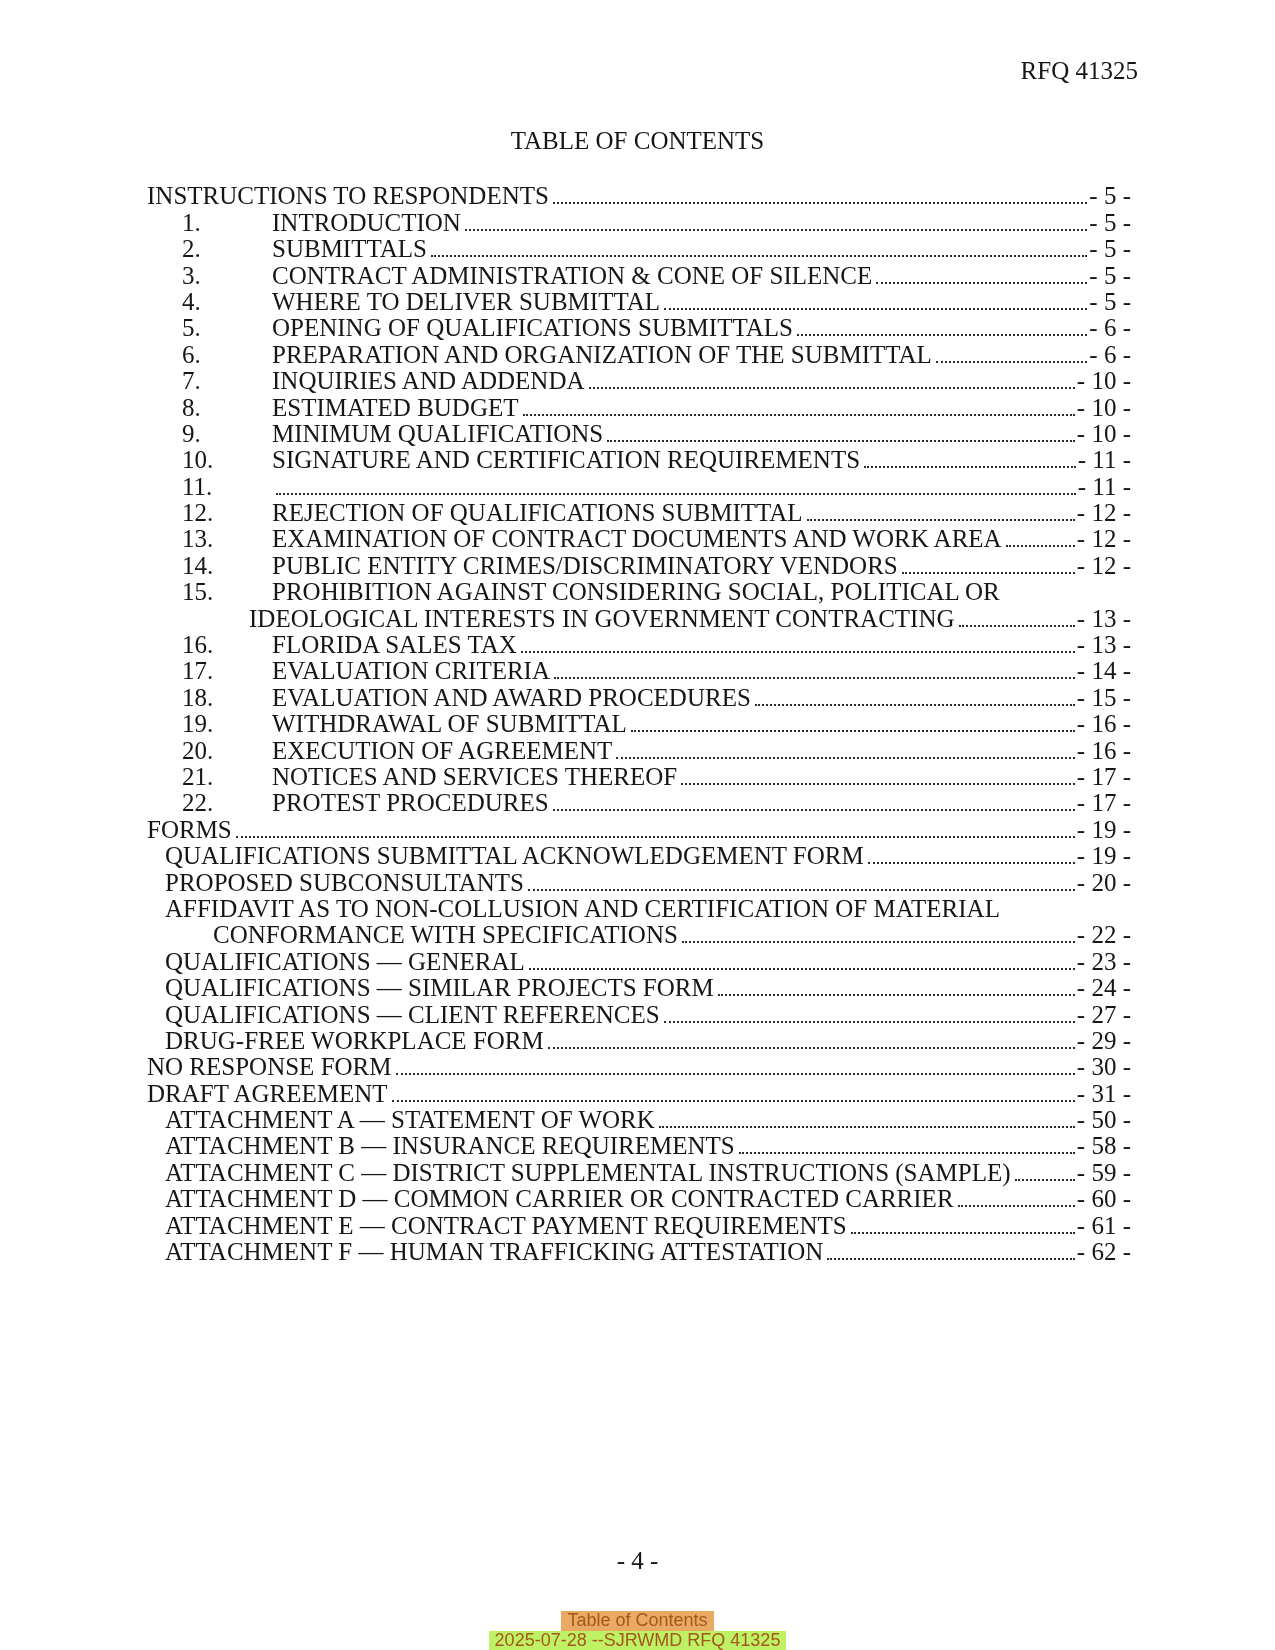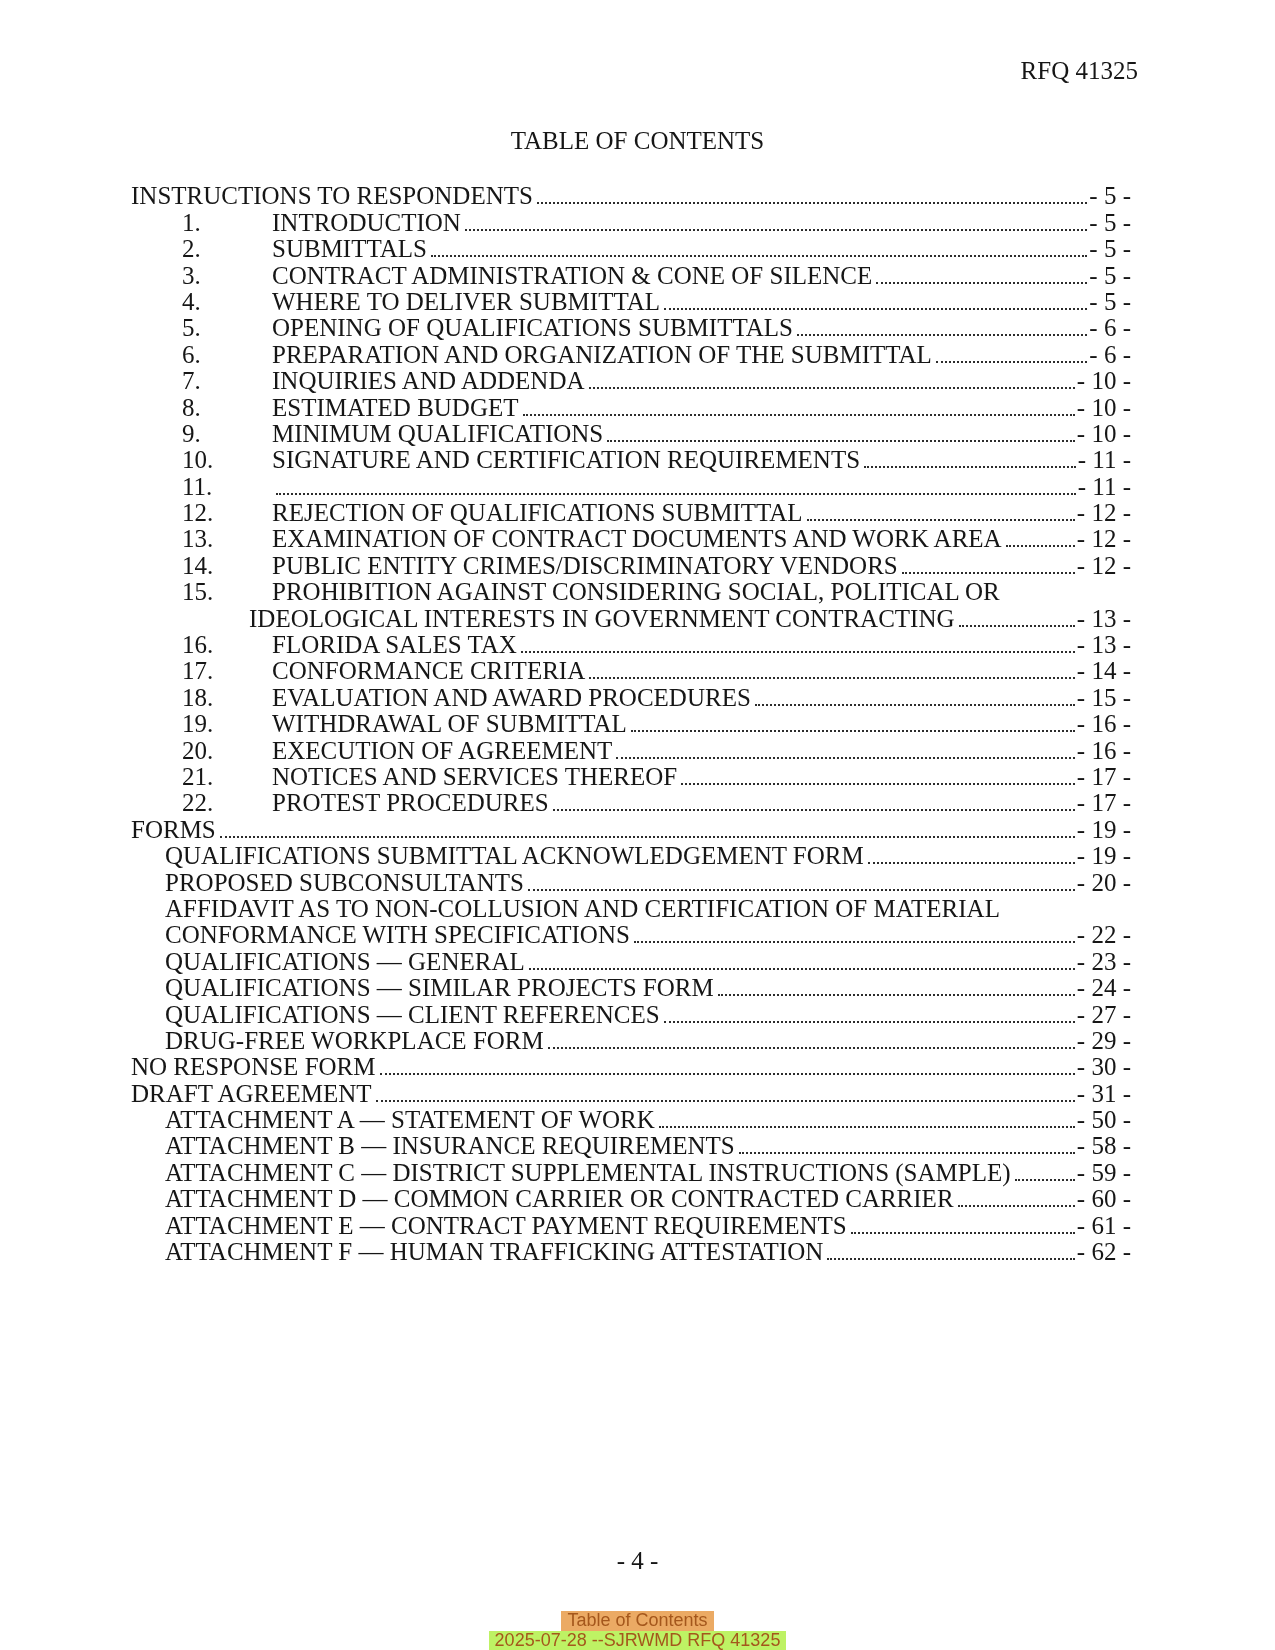--- a/index.html
+++ b/index.html
@@ -45,23 +45,23 @@
     height: 26.4px;
     font-size: 25px;
     line-height: 26px;
     white-space: nowrap;
   }
   .line .num {
     flex: 0 0 auto;
     width: 90px;
     margin-left: 51px;
   }
-  .line.root   .txt { margin-left: 0; }
+  .line.root   .txt { margin-left: 16px; }
   .line.form   .txt { margin-left: 34px; }
-  .line.form-cont .txt { margin-left: 34px; }
+  .line.form-cont .txt { margin-left: 82px; }
   .line.num-cont  .txt { margin-left: 118px; }
   .txt { flex: 0 0 auto; }
   .leader {
     flex: 1 1 auto;
     min-width: 10px;
     border-bottom: 2.6px dotted #2c2c2c;
     margin: 0 2px 5px 4px;
   }
   .pg { flex: 0 0 auto; }
 
@@ -199,21 +199,21 @@
         <span class="pg">- 13 -</span>
       </div>
       <div class="line numbered">
         <span class="num">16.</span>
         <span class="txt">FLORIDA SALES TAX</span>
         <span class="leader"></span>
         <span class="pg">- 13 -</span>
       </div>
       <div class="line numbered">
         <span class="num">17.</span>
-        <span class="txt">CONFORMANCE CRITERIA</span>
+        <span class="txt">EVALUATION CRITERIA</span>
         <span class="leader"></span>
         <span class="pg">- 14 -</span>
       </div>
       <div class="line numbered">
         <span class="num">18.</span>
         <span class="txt">EVALUATION AND AWARD PROCEDURES</span>
         <span class="leader"></span>
         <span class="pg">- 15 -</span>
       </div>
       <div class="line numbered">

